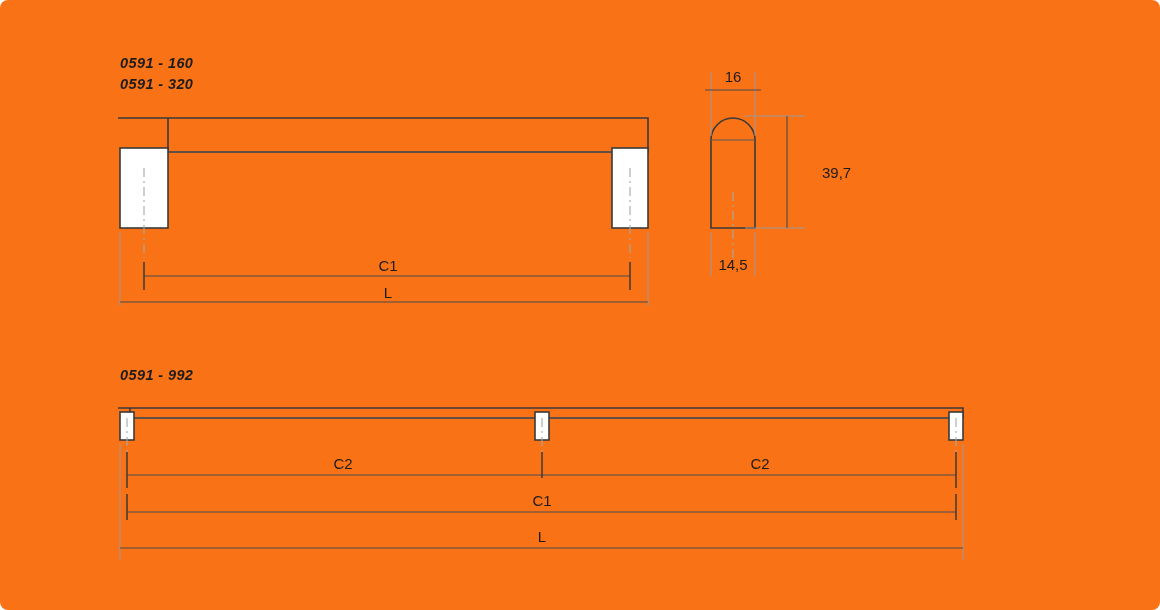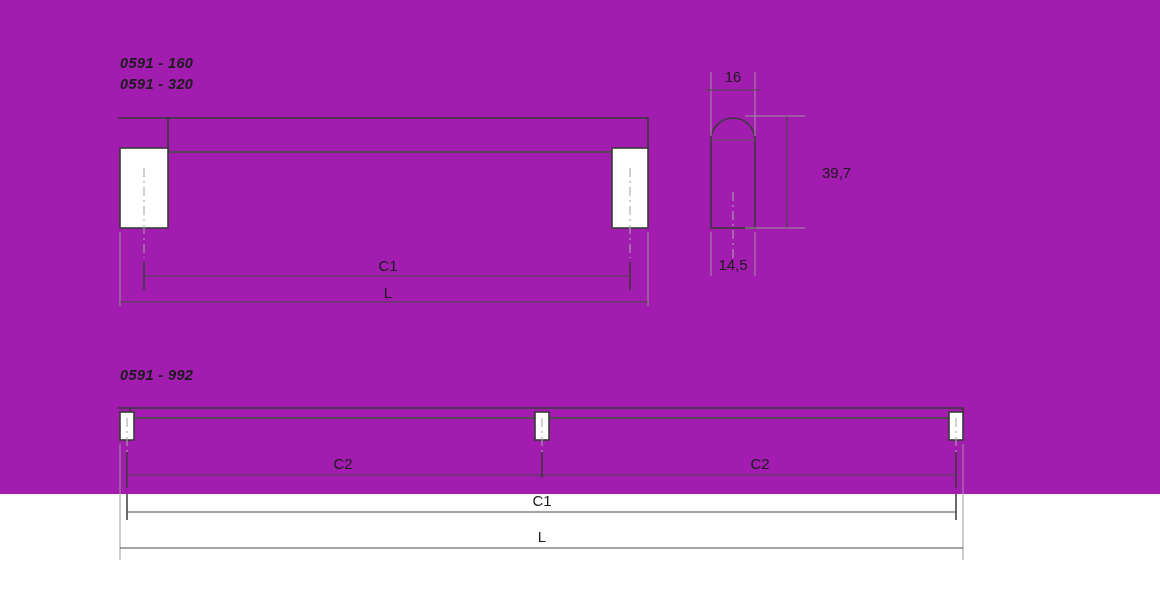--- a/index.html
+++ b/index.html
@@ -9,22 +9,23 @@
   }
   body {
     width: 1160px;
     height: 610px;
     font-family: "Liberation Sans", sans-serif;
     overflow: hidden;
   }
   #sheet {
     position: relative;
     width: 1160px;
-    height: 494px;
-    background: #a21caf;
+    height: 610px;
+    background: #f97316;
+    border-radius: 8px;
   }
   #sheet svg {
     position: absolute;
     top: 0;
     left: 0;
   }
   .part-label {
     font-family: "Liberation Sans", sans-serif;
     font-size: 14.5px;
     font-style: italic;

